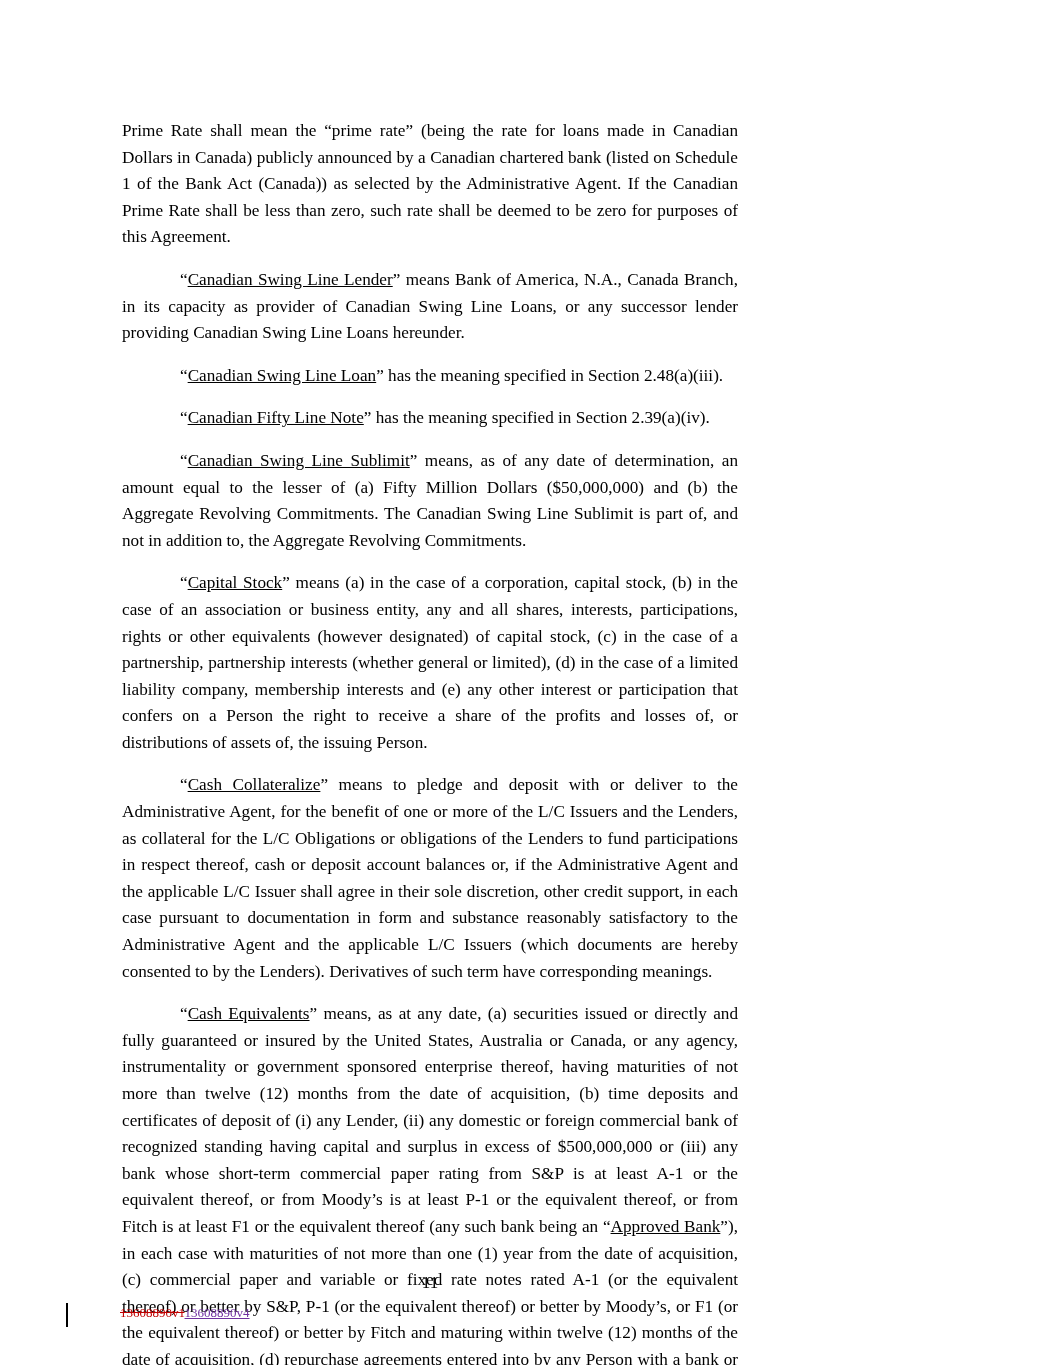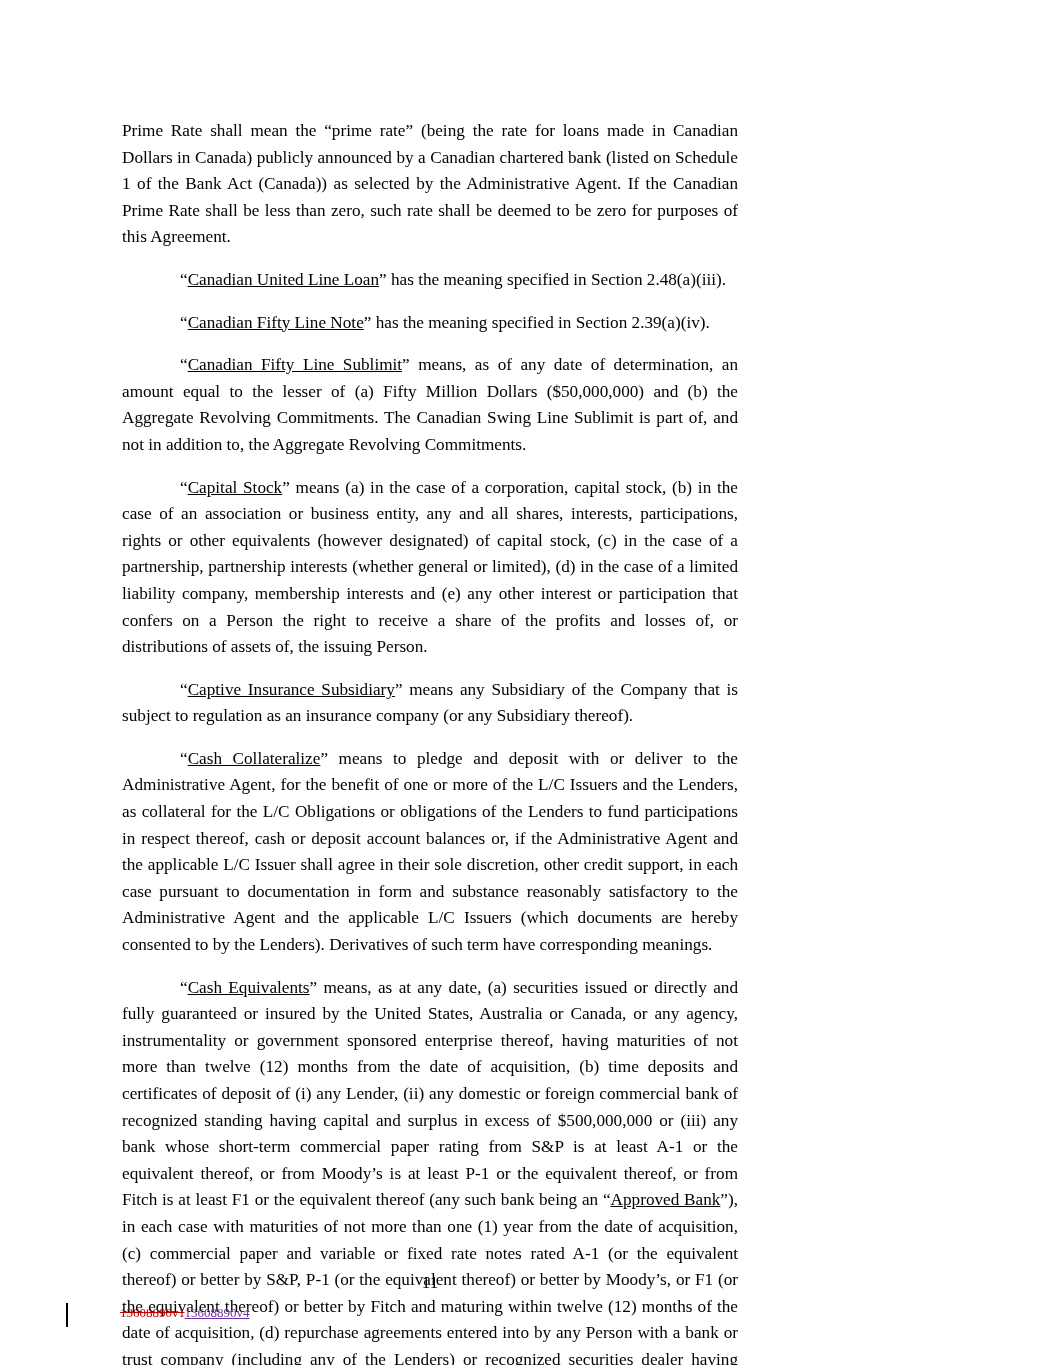--- a/index.html
+++ b/index.html
@@ -78,25 +78,25 @@
     text-decoration: underline;
   }
 </style>
 </head>
 <body>
 
 <div class="page">
 
   <div class="body-text" id="body-text">
       <p class="noindent"><span>Prime Rate shall mean the “prime rate” (being the rate for loans made in Canadian Dollars in Canada) publicly announced by a Canadian chartered bank (listed on Schedule 1 of the Bank Act (Canada)) as selected by the Administrative Agent. If the Canadian Prime Rate shall be less than zero, such rate shall be deemed to be zero for purposes of this Agreement.</span></p>
-      <p class="indent"><span>“</span><u class="term">Canadian United Line Loan</u><span>” has the meaning specified in Section 2.48(a)(iii).</span></p>
+      <p class="indent"><span>“</span><u class="term">Canadian Swing Line Lender</u><span>” means Bank of America, N.A., Canada Branch, in its capacity as provider of Canadian Swing Line Loans, or any successor lender providing Canadian Swing Line Loans hereunder.</span></p>
+      <p class="indent"><span>“</span><u class="term">Canadian Swing Line Loan</u><span>” has the meaning specified in Section 2.48(a)(iii).</span></p>
       <p class="indent"><span>“</span><u class="term">Canadian Fifty Line Note</u><span>” has the meaning specified in Section 2.39(a)(iv).</span></p>
-      <p class="indent"><span>“</span><u class="term">Canadian Fifty Line Sublimit</u><span>” means, as of any date of determination, an amount equal to the lesser of (a) Fifty Million Dollars ($50,000,000) and (b) the Aggregate Revolving Commitments. The Canadian Swing Line Sublimit is part of, and not in addition to, the Aggregate Revolving Commitments.</span></p>
+      <p class="indent"><span>“</span><u class="term">Canadian Swing Line Sublimit</u><span>” means, as of any date of determination, an amount equal to the lesser of (a) Fifty Million Dollars ($50,000,000) and (b) the Aggregate Revolving Commitments. The Canadian Swing Line Sublimit is part of, and not in addition to, the Aggregate Revolving Commitments.</span></p>
       <p class="indent"><span>“</span><u class="term">Capital Stock</u><span>” means (a) in the case of a corporation, capital stock, (b) in the case of an association or business entity, any and all shares, interests, participations, rights or other equivalents (however designated) of capital stock, (c) in the case of a partnership, partnership interests (whether general or limited), (d) in the case of a limited liability company, membership interests and (e) any other interest or participation that confers on a Person the right to receive a share of the profits and losses of, or distributions of assets of, the issuing Person.</span></p>
-      <p class="indent"><span>“</span><u class="term">Captive Insurance Subsidiary</u><span>” means any Subsidiary of the Company that is subject to regulation as an insurance company (or any Subsidiary thereof).</span></p>
       <p class="indent"><span>“</span><u class="term">Cash Collateralize</u><span>” means to pledge and deposit with or deliver to the Administrative Agent, for the benefit of one or more of the L/C Issuers and the Lenders, as collateral for the L/C Obligations or obligations of the Lenders to fund participations in respect thereof, cash or deposit account balances or, if the Administrative Agent and the applicable L/C Issuer shall agree in their sole discretion, other credit support, in each case pursuant to documentation in form and substance reasonably satisfactory to the Administrative Agent and the applicable L/C Issuers (which documents are hereby consented to by the Lenders).  Derivatives of such term have corresponding meanings.</span></p>
       <p class="indent"><span>“</span><u class="term">Cash Equivalents</u><span>” means, as at any date, (a) securities issued or directly and fully guaranteed or insured by the United States, Australia or Canada, or any agency, instrumentality or government sponsored enterprise thereof, having maturities of not more than twelve (12) months from the date of acquisition, (b) time deposits and certificates of deposit of (i) any Lender, (ii) any domestic or foreign commercial bank of recognized standing having capital and surplus in excess of $500,000,000 or (iii) any bank whose short-term commercial paper rating from S&amp;P is at least A-1 or the equivalent thereof, or from Moody’s is at least P-1 or the equivalent thereof, or from Fitch is at least F1 or the equivalent thereof (any such bank being an “</span><u class="term">Approved Bank</u><span>”), in each case with maturities of not more than one (1) year from the date of acquisition, (c) commercial paper and variable or fixed rate notes rated A-1 (or the equivalent thereof) or better by S&amp;P, P-1 (or the equivalent thereof) or better by Moody’s, or F1 (or the equivalent thereof) or better by Fitch and maturing within twelve (12) months of the date of acquisition, (d) repurchase agreements entered into by any Person with a bank or trust company (including any of the Lenders) or recognized securities dealer having capital and surplus in excess of $500,000,000 for direct obligations issued by or fully guaranteed by the United States in which such Person shall have a perfected first priority security interest (subject to no other Liens) and having, on the date of purchase thereof, a fair market value of at least 100% of the amount of the repurchase obligations, (e) Investments,</span></p>
     </div>
 
   <div class="footer">
     <div class="change-bar"></div>
     <div class="page-number">11</div>
     <div class="footer-ids">
       <span class="id-struck">13608890v1</span><span class="id-new">13608890v4</span>
     </div>

